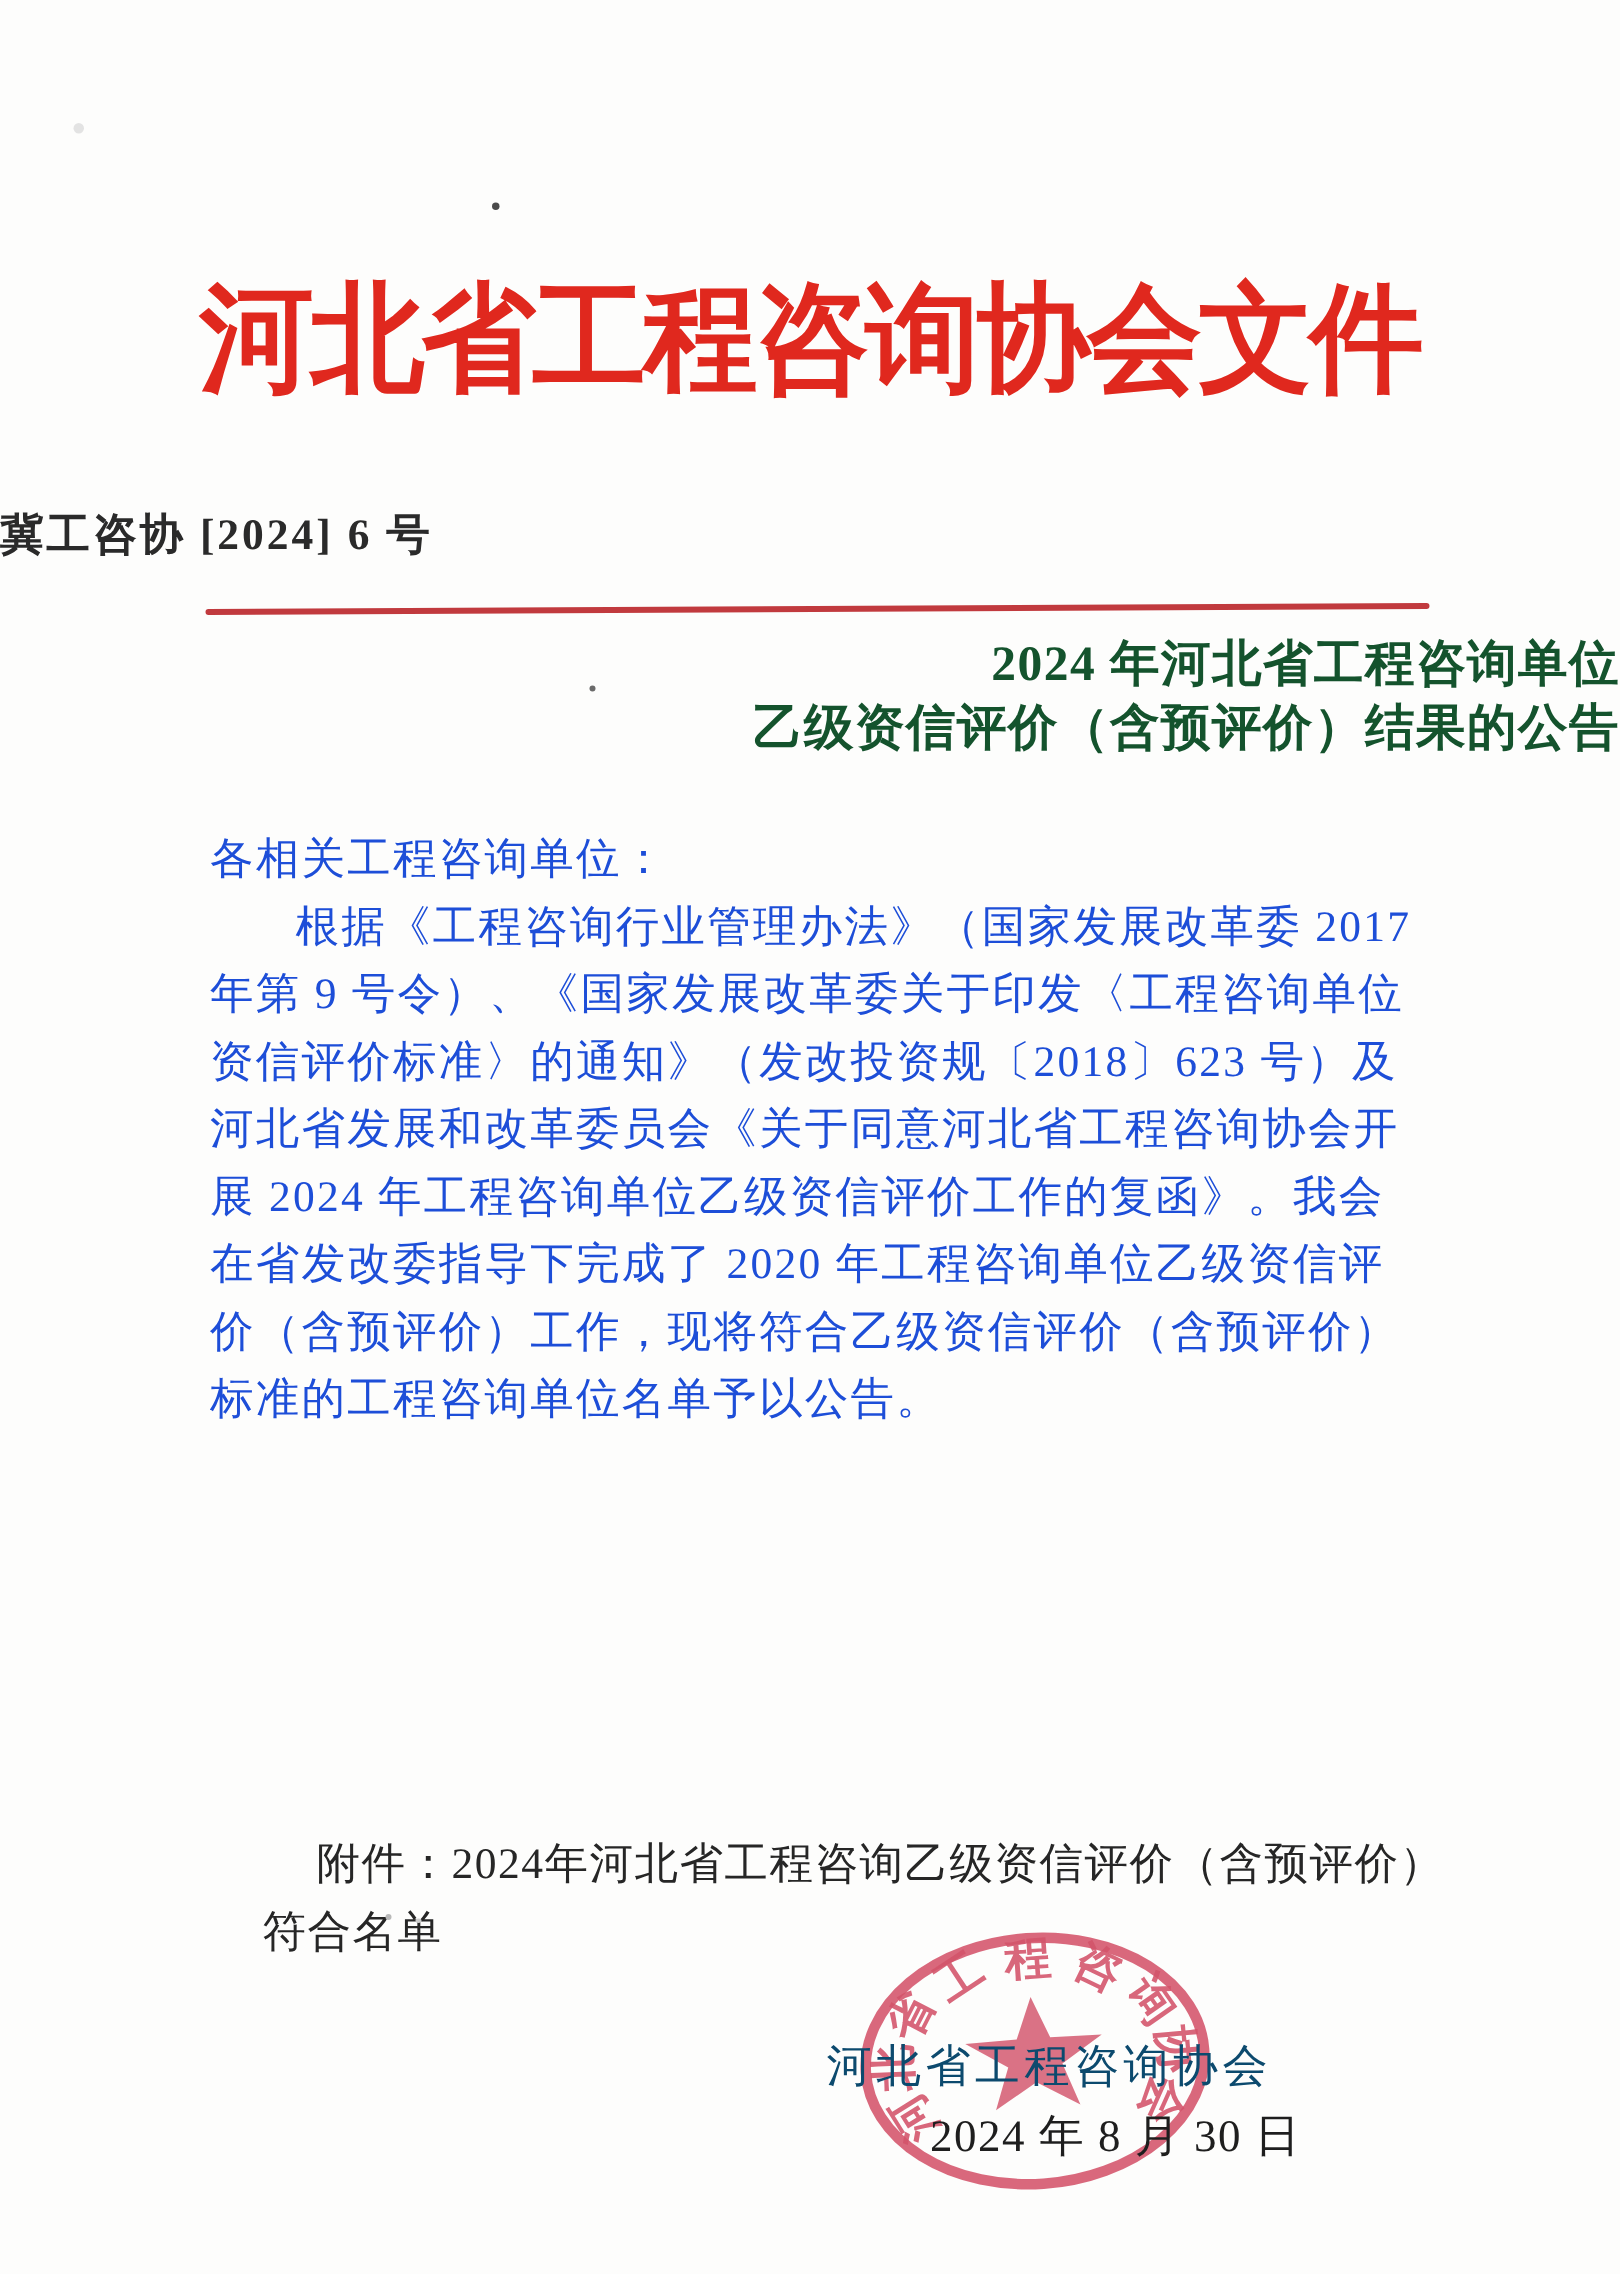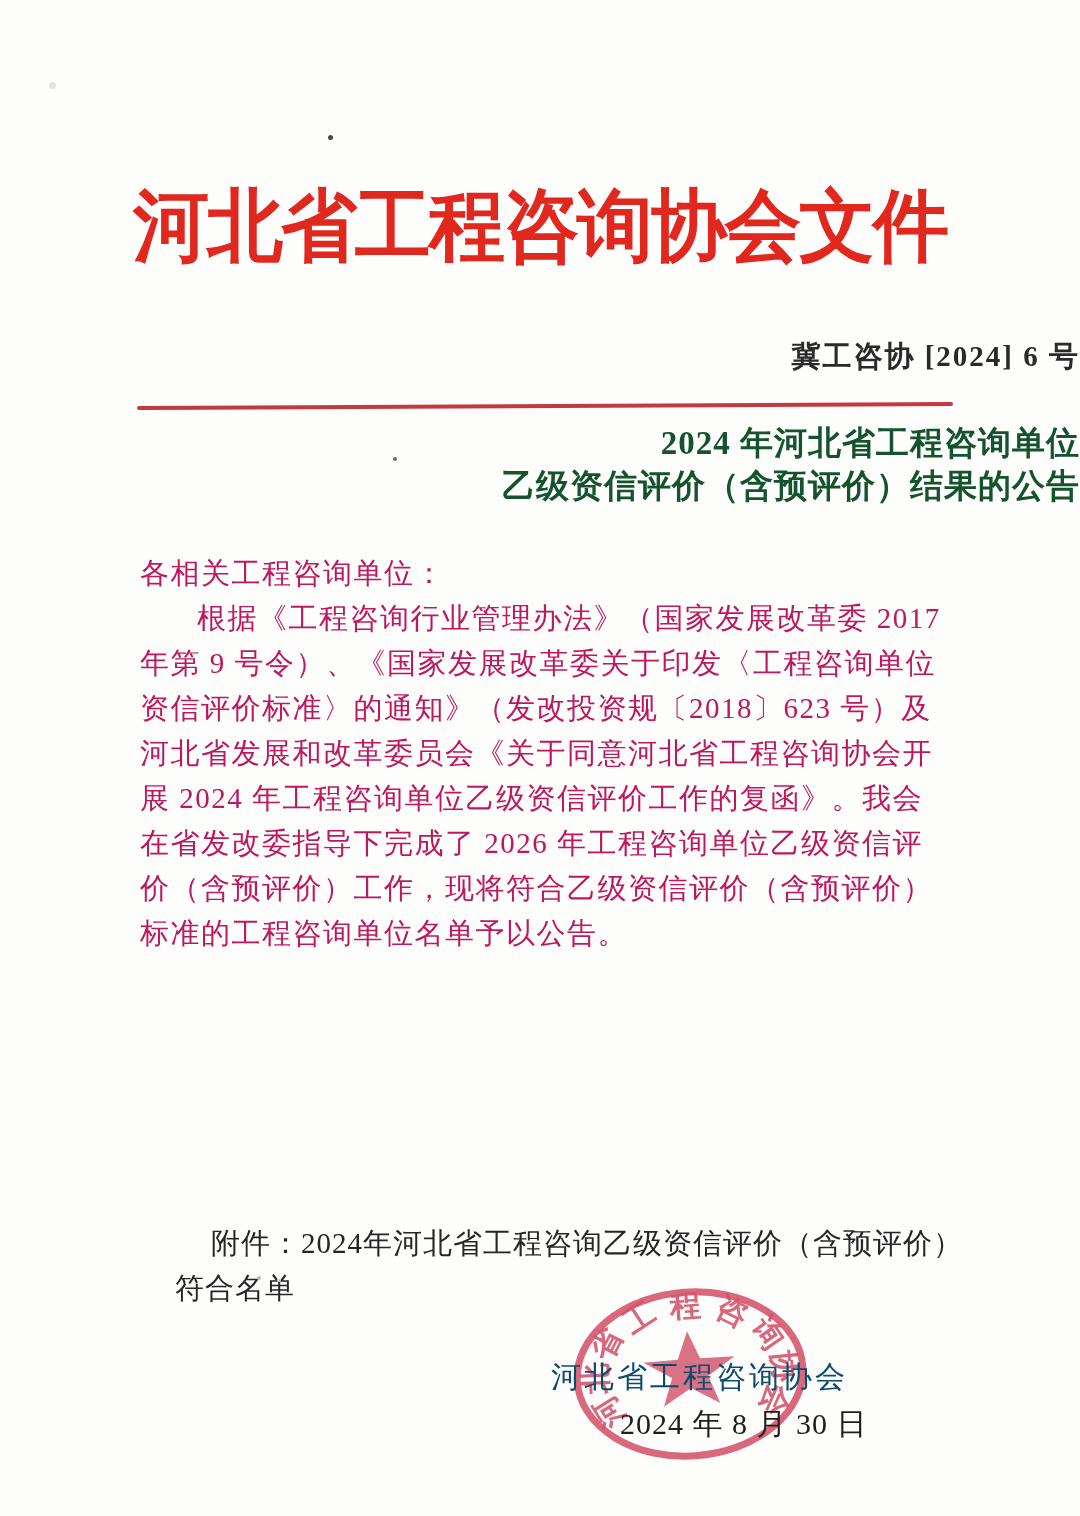--- a/index.html
+++ b/index.html
@@ -30,21 +30,21 @@
     transform: scaleY(1.04);
     white-space: nowrap;
   }
 
   
   .doc-number {
     position: absolute;
     top: 337px;
     left: 0;
     width: 100%;
-    text-align: right;
+    text-align: left;
     font-size: 29px;
     font-weight: 600;
     letter-spacing: 2px;
     color: #2a2a2a;
     white-space: nowrap;
   }
 
   
   .red-rule {
     position: absolute;
@@ -72,21 +72,21 @@
   }
 
   
   .body-block {
     position: absolute;
     top: 551px;
     left: 140px;
     width: 812px;
     font-size: 29px;
     line-height: 45px;
-    color: #be185d;
+    color: #1d4ed8;
     letter-spacing: 1.5px;
   }
   .body-line { white-space: nowrap; }
   .body-line.indent { text-indent: 57px; }
 
   
   .attachment-block {
     position: absolute;
     top: 1221px;
     left: 140px;
@@ -166,21 +166,21 @@
   </div>
 
   <div class="body-block">
     <div class="body-line">各相关工程咨询单位：</div>
     <div id="body-lines">
         <div class="body-line indent">根据《工程咨询行业管理办法》（国家发展改革委 2017</div>
         <div class="body-line">年第 9 号令）、《国家发展改革委关于印发〈工程咨询单位</div>
         <div class="body-line">资信评价标准〉的通知》（发改投资规〔2018〕623 号）及</div>
         <div class="body-line">河北省发展和改革委员会《关于同意河北省工程咨询协会开</div>
         <div class="body-line">展 2024 年工程咨询单位乙级资信评价工作的复函》。我会</div>
-        <div class="body-line">在省发改委指导下完成了 2026 年工程咨询单位乙级资信评</div>
+        <div class="body-line">在省发改委指导下完成了 2020 年工程咨询单位乙级资信评</div>
         <div class="body-line">价（含预评价）工作，现将符合乙级资信评价（含预评价）</div>
         <div class="body-line">标准的工程咨询单位名单予以公告。</div>
       </div>
   </div>
 
   <div class="attachment-block">
     <div class="attachment-line1">附件：2024年河北省工程咨询乙级资信评价（含预评价）</div>
     <div class="attachment-line2">符合名单</div>
   </div>
 

